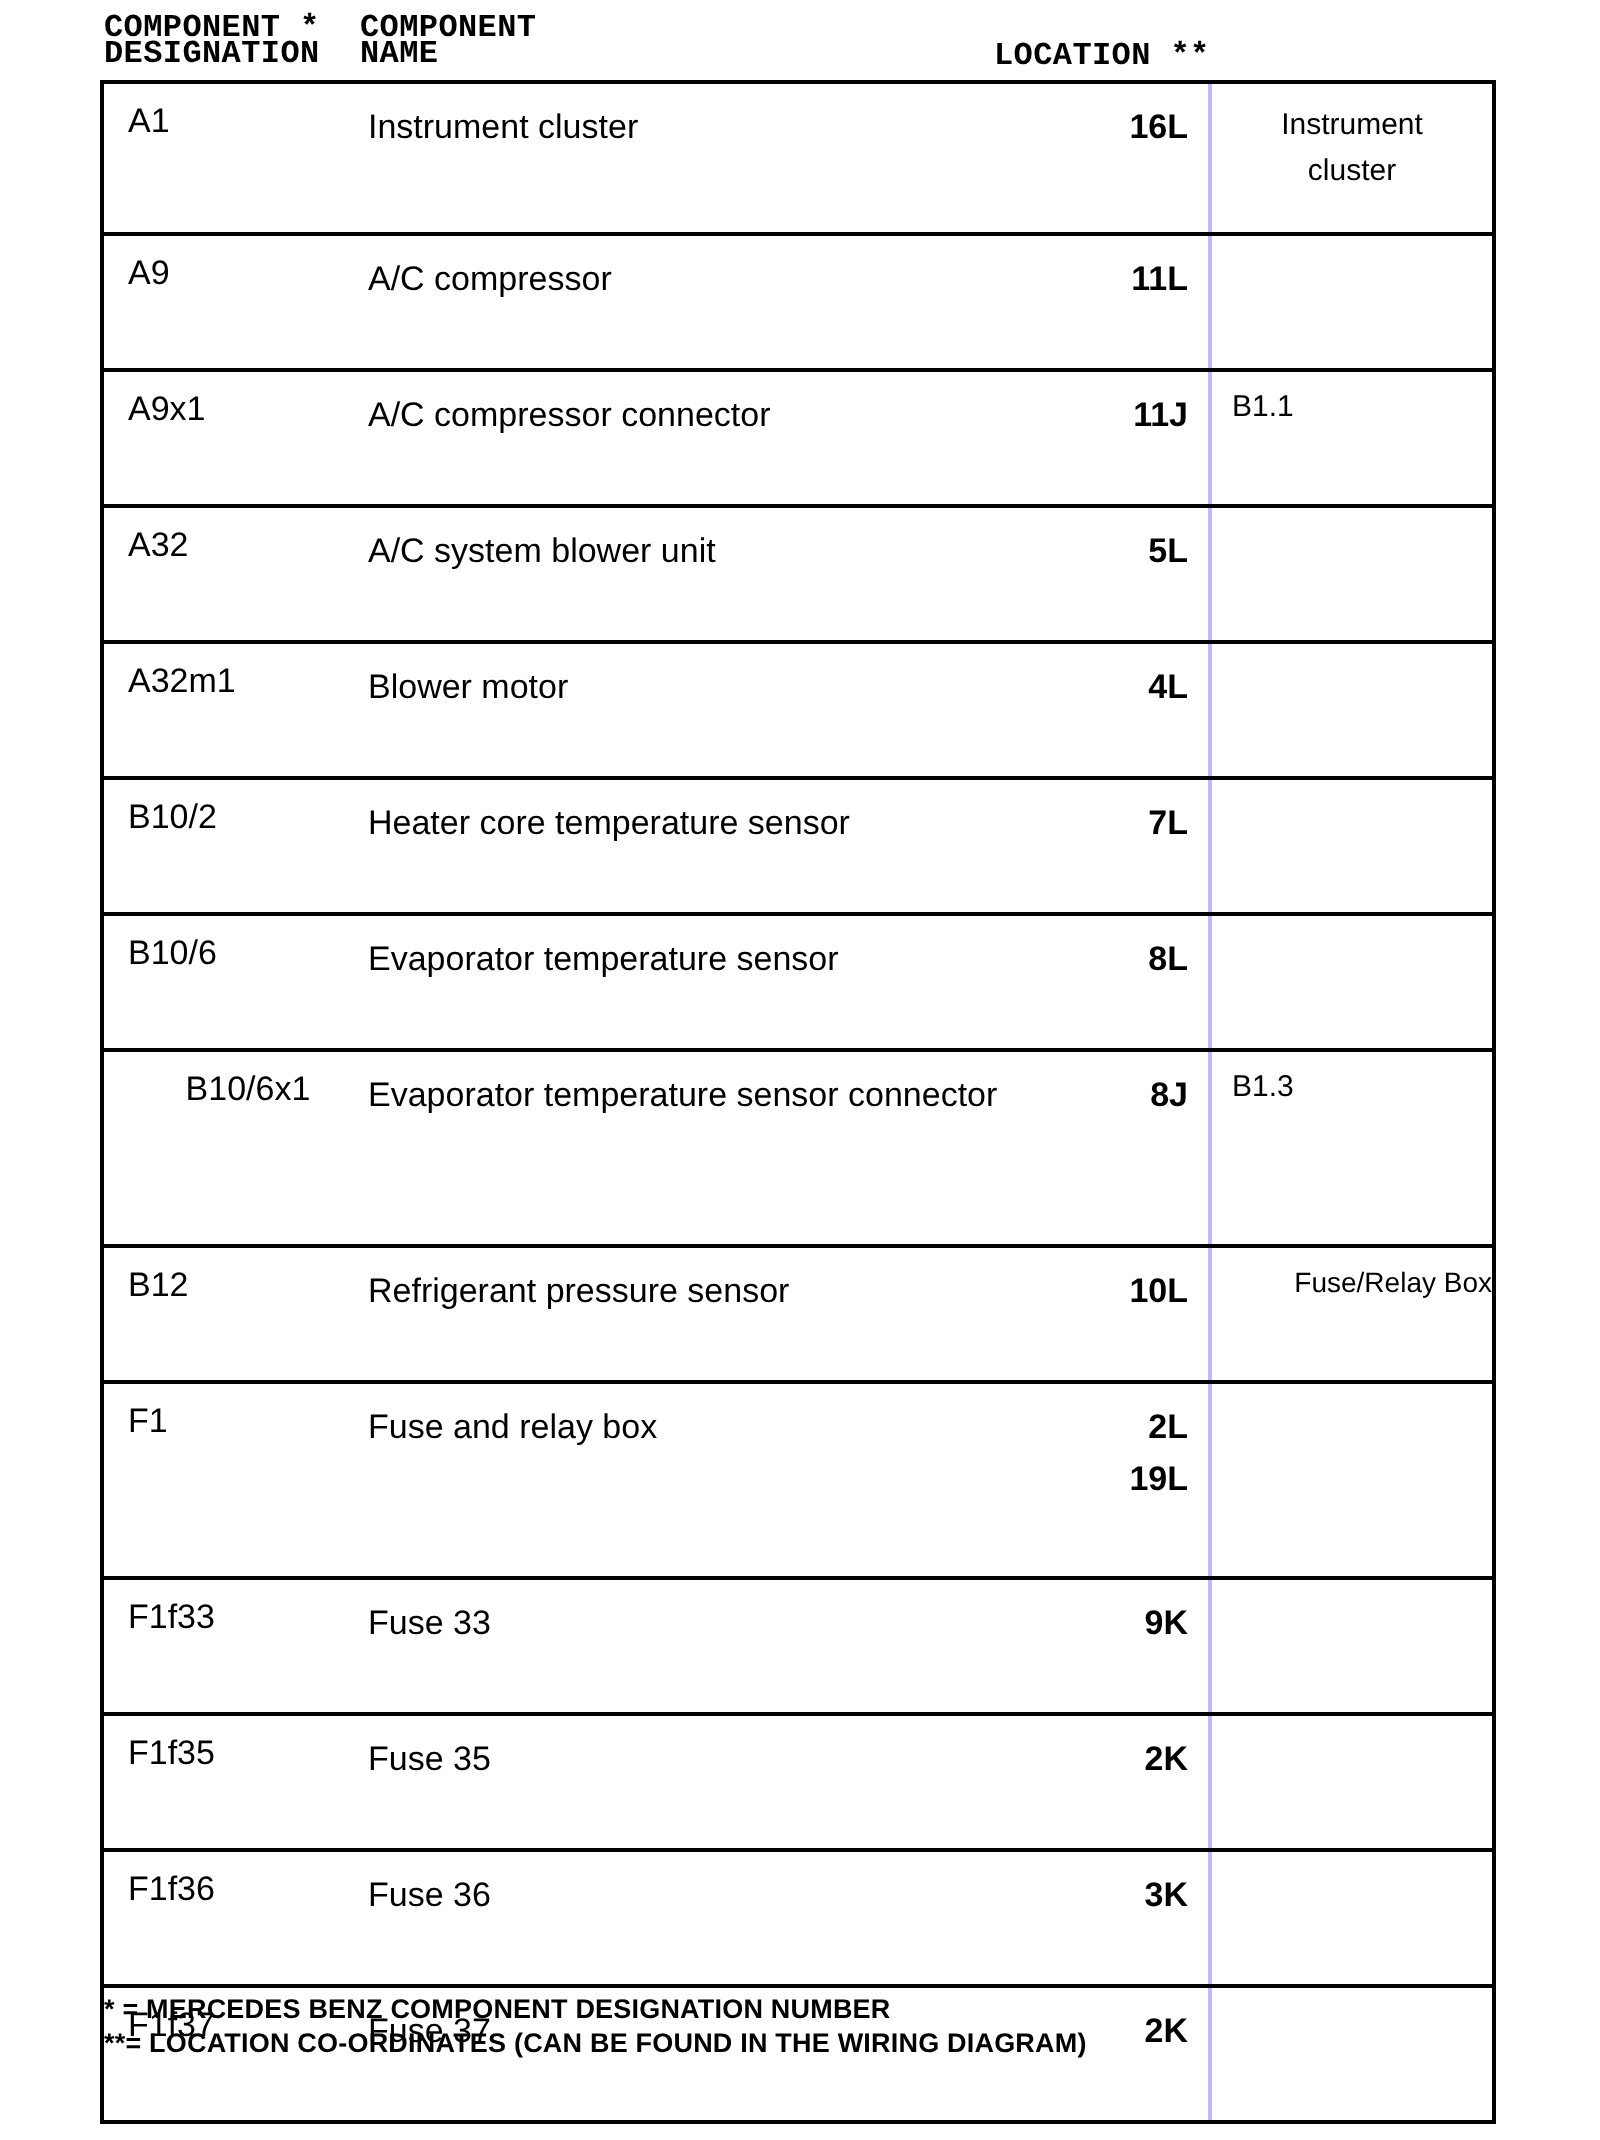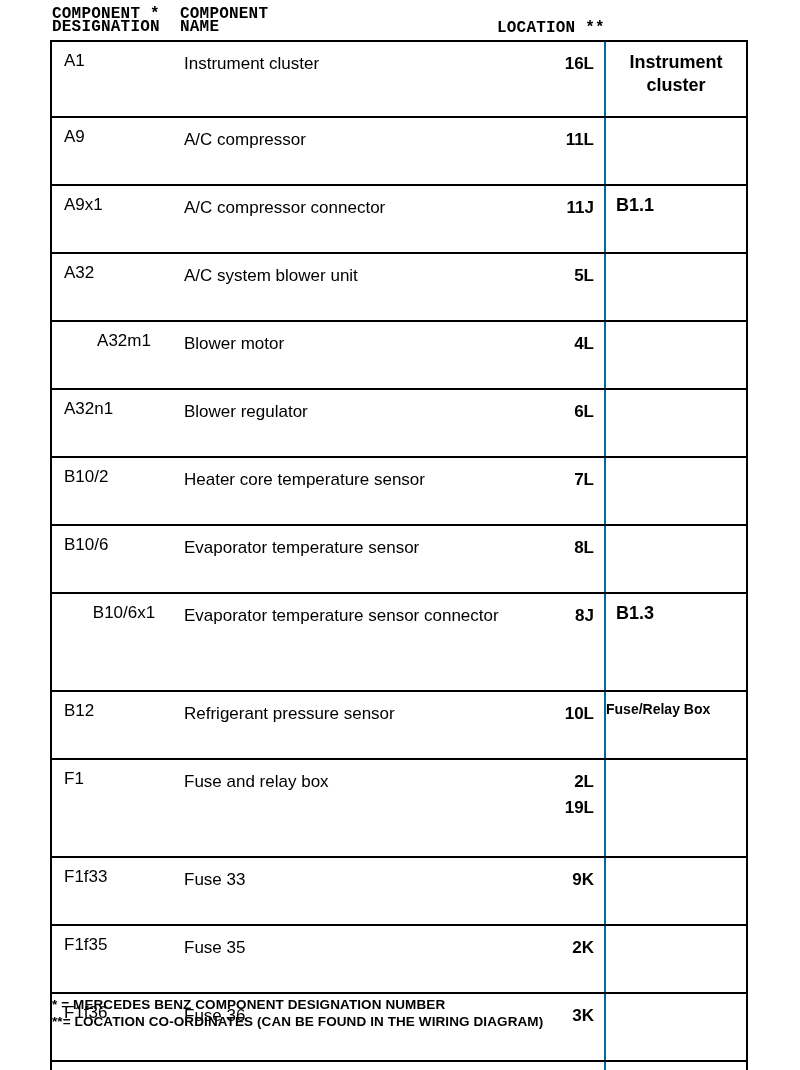--- a/index.html
+++ b/index.html
@@ -78,37 +78,36 @@
     padding: 9px 6px 9px 0 !important;
     font-size: 17px;
     line-height: 26px;
   }
   .c-loc {
     width: 56px;
     padding: 9px 10px 9px 0 !important;
     font-size: 17px;
     font-weight: bold;
     text-align: right;
-    border-right: 2px solid #0369a1;
+    border-right: 2px solid #c4b5fd;
     line-height: 26px;
     white-space: pre-line;
   }
   .c-note {
     padding: 9px 0 9px 10px !important;
-    font-size: 18px;
-    font-weight: bold;
+    font-size: 15px;
   }
   .c-note.center {
     text-align: center;
     padding-left: 0 !important;
   }
   .c-note.boldnote {
-    font-weight: bold;
+    font-weight: normal;
     font-size: 14px;
-    text-align: left;
+    text-align: right;
     padding-left: 0 !important;
   }
   .note-two-line {
     line-height: 23px;
     white-space: pre-line;
   }
 
   
   .footnotes {
     position: absolute;
@@ -157,29 +156,23 @@
             <td class="c-loc">11J</td>
             <td class="c-note">B1.1</td>
           </tr>
           <tr>
             <td class="c-desig" style="height: 48px;">A32</td>
             <td class="c-name">A/C system blower unit</td>
             <td class="c-loc">5L</td>
             <td class="c-note"></td>
           </tr>
           <tr>
-            <td class="c-desig" style="height: 48px; text-align: center;">A32m1</td>
+            <td class="c-desig" style="height: 48px;">A32m1</td>
             <td class="c-name">Blower motor</td>
             <td class="c-loc">4L</td>
-            <td class="c-note"></td>
-          </tr>
-          <tr>
-            <td class="c-desig" style="height: 48px;">A32n1</td>
-            <td class="c-name">Blower regulator</td>
-            <td class="c-loc">6L</td>
             <td class="c-note"></td>
           </tr>
           <tr>
             <td class="c-desig" style="height: 48px;">B10/2</td>
             <td class="c-name">Heater core temperature sensor</td>
             <td class="c-loc">7L</td>
             <td class="c-note"></td>
           </tr>
           <tr>
             <td class="c-desig" style="height: 48px;">B10/6</td>

